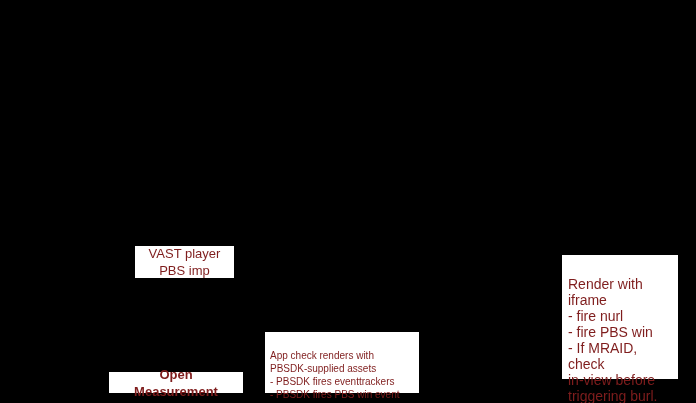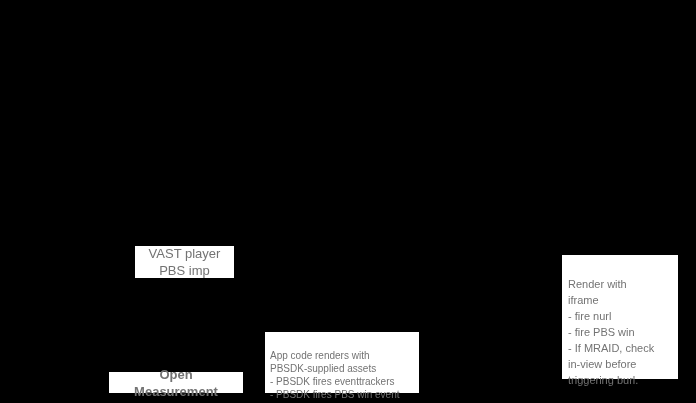--- a/index.html
+++ b/index.html
@@ -15,40 +15,40 @@
   }
   #canvas {
     position: relative;
     width: 696px;
     height: 403px;
     background: #000000;
   }
   .node {
     position: absolute;
     background: #ffffff;
-    color: #737373;
+    color: #7f1d1d;
     box-sizing: border-box;
     border: 1px solid #000000;
     white-space: pre-line;
   }
   .node-centered {
     text-align: center;
     font-size: 13px;
     line-height: 17px;
     padding: 4px 8px;
   }
   .node-left {
     text-align: left;
     font-size: 10px;
     line-height: 13px;
     padding: 4px 5px;
   }
   .node-medium {
     text-align: left;
-    font-size: 11px;
+    font-size: 14px;
     line-height: 16px;
     padding: 5px 6px;
   }
   #vast-player-node {
     left: 134px;
     top: 245px;
     width: 101px;
     height: 34px;
     display: flex;
     align-items: center;
@@ -85,21 +85,21 @@
   <div class="node node-centered" id="vast-player-node">
     <span>VAST player
 PBS imp</span>
   </div>
 
   <div class="node node-centered" id="open-measurement-node">
     <span>Open Measurement</span>
   </div>
 
   <div class="node node-left" id="app-code-node">
-    <span>App code renders with
+    <span>App check renders with
 PBSDK-supplied assets
 - PBSDK fires eventtrackers
 - PBSDK fires PBS win event</span>
   </div>
 
   <div class="node node-medium" id="render-iframe-node">
     <span>Render with
 iframe
 - fire nurl
 - fire PBS win

